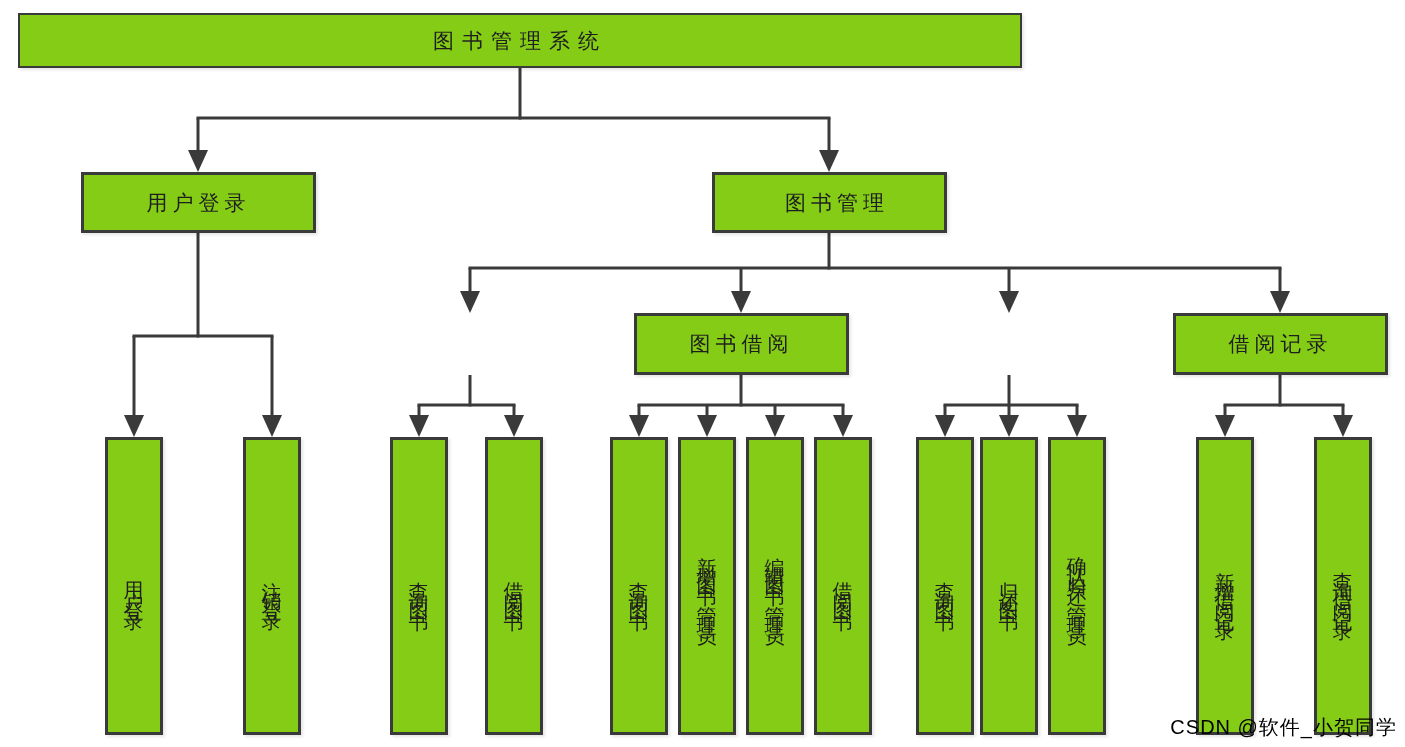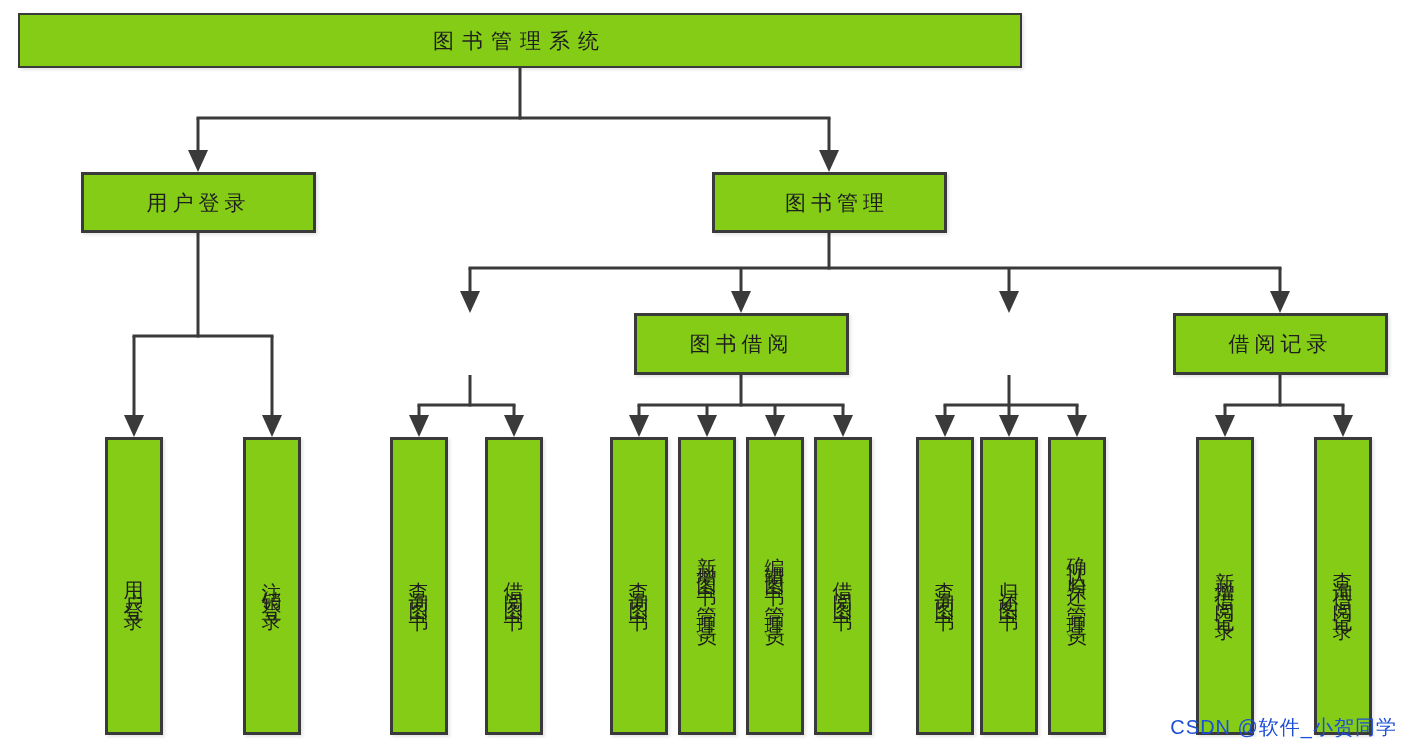--- a/index.html
+++ b/index.html
@@ -14,21 +14,21 @@
     font-size:21px;letter-spacing:5px;z-index:2;
     box-shadow:2px 2px 3px rgba(0,0,0,0.10);
   }
   .node.root{border-width:2px;letter-spacing:8px;}
   .leaf{
     writing-mode:vertical-rl;text-orientation:mixed;
     font-size:20px;letter-spacing:10px;line-height:1;
   }
   .watermark{
     position:absolute;right:8px;bottom:6px;z-index:5;
-    font-size:20px;letter-spacing:1px;color:#1d4ed8;
+    font-size:20px;letter-spacing:1px;color:#000000;
   }
 </style>
 </head>
 <body>
 
 <div class="canvas">
 
   <svg id="connectors" width="1405" height="747">
       <line x1="520" y1="68" x2="520" y2="119.5" stroke="#3a3a3a" stroke-width="3"></line>
       <line x1="196.5" y1="118" x2="830.5" y2="118" stroke="#3a3a3a" stroke-width="3"></line>

